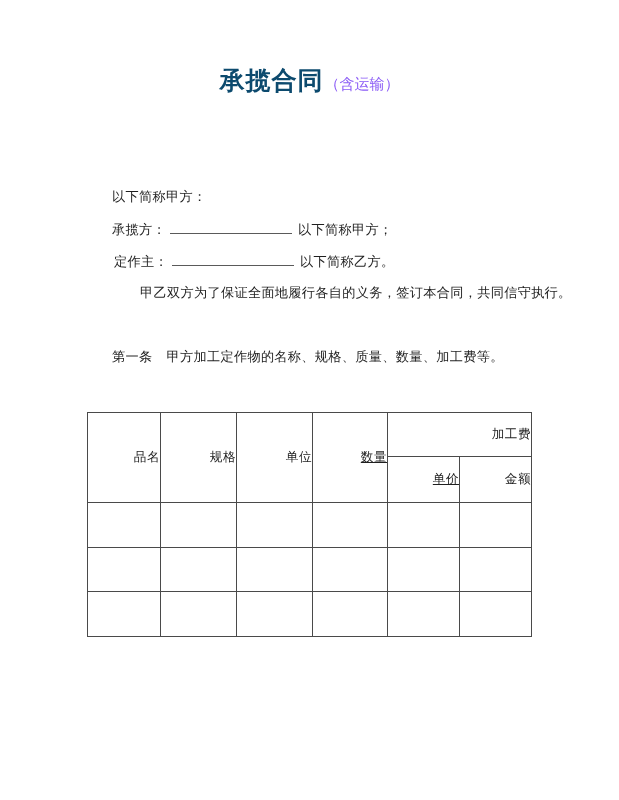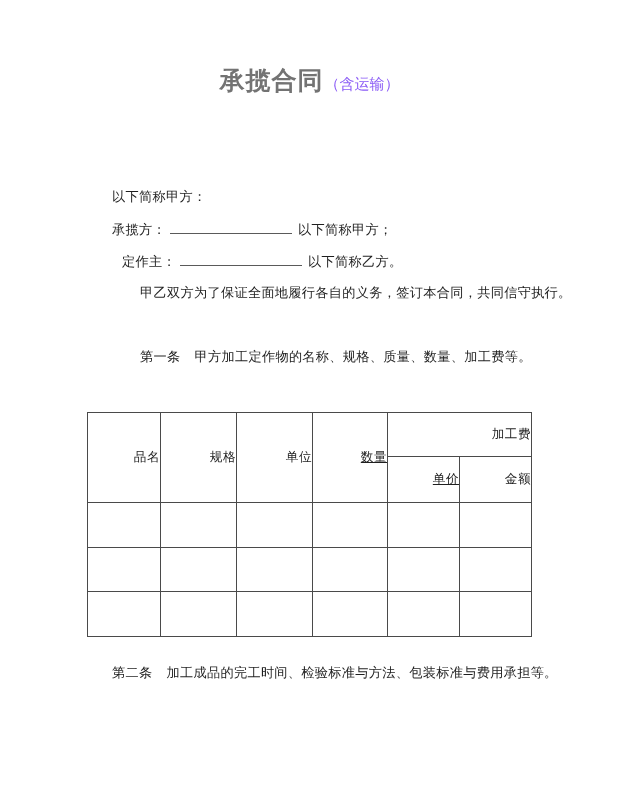--- a/index.html
+++ b/index.html
@@ -31,21 +31,21 @@
     left: 0;
     width: 619px;
     text-align: center;
     white-space: nowrap;
     line-height: 1;
   }
   .doc-title .main {
     font-size: 25px;
     font-weight: 700;
     letter-spacing: 1px;
-    color: #737373;
+    color: #0c4a6e;
     vertical-align: baseline;
   }
   .doc-title .sub {
     font-size: 15px;
     font-weight: 400;
     color: #8b5cf6;
     letter-spacing: 0px;
     vertical-align: baseline;
     margin-left: 1px;
   }
@@ -59,21 +59,21 @@
     font-size: 13.2px;
     line-height: 1;
     color: #1f1f1f;
   }
   .para {
     white-space: nowrap;
     letter-spacing: 0.3px;
   }
   .p-intro   { position: absolute; top: 0px;  left: 0; }
   .p-party1  { position: absolute; top: 32px; left: 0; }
-  .p-party2  { position: absolute; top: 64px; left: 10px; }
+  .p-party2  { position: absolute; top: 64px; left: 2px; }
   .p-pledge  { position: absolute; top: 96px; left: 0; padding-left: 28px; }
 
   .blank-line {
     display: inline-block;
     width: 122px;
     border-bottom: 1px solid #5a5a5a;
     margin: 0 6px 0 4px;
     height: 11px;
     vertical-align: baseline;
   }
@@ -81,21 +81,21 @@
   
   .clause {
     position: absolute;
     left: 112px;
     font-size: 13.2px;
     line-height: 1;
     white-space: nowrap;
     letter-spacing: 0.3px;
     color: #1f1f1f;
   }
-  .clause-one { top: 350px; margin-left: 28px; }
+  .clause-one { top: 350px; }
   .clause-two { top: 666px; }
   .clause-label { margin-right: 14px; }
 
   
   .goods-table {
     position: absolute;
     left: 87px;
     top: 412px;
     width: 445px;
     border-collapse: collapse;
@@ -189,17 +189,14 @@
         <td></td>
         <td></td>
         <td></td>
         <td></td>
         <td></td>
         <td></td>
       </tr>
     </tbody>
   </table>
 
-  <div class="clause clause-two">
-    <span class="clause-label">第二条</span><span>加工成品的完工时间、检验标准与方法、包装标准与费用承担等。</span>
-  </div>
 
 </div>
 
 </body></html>

